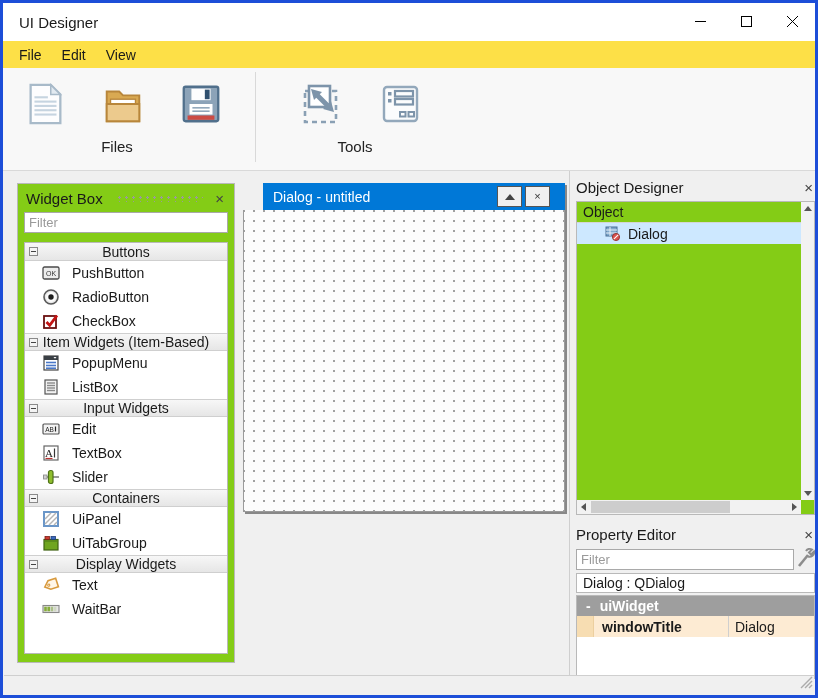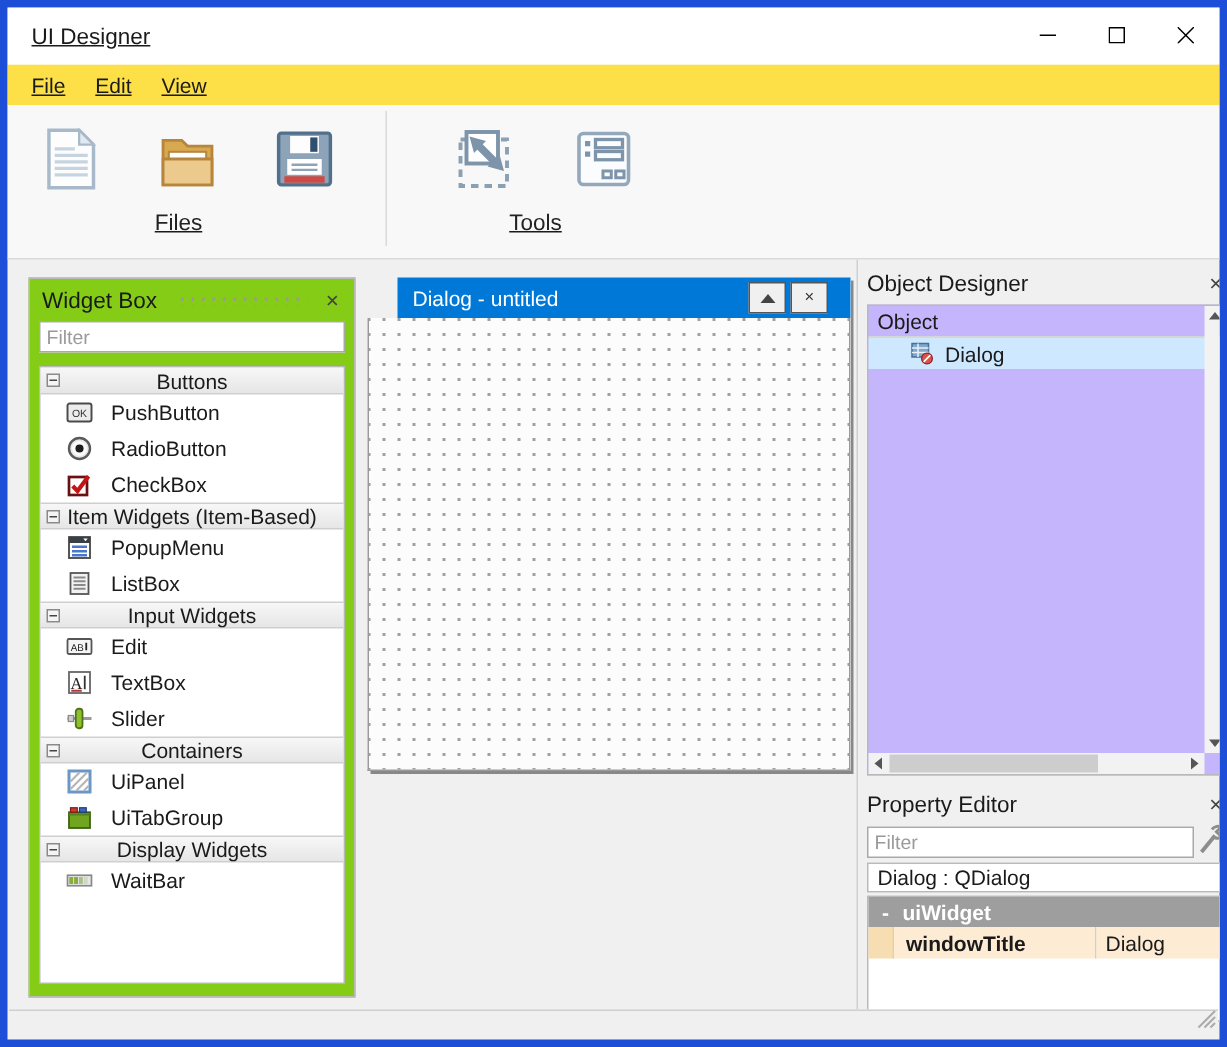--- a/index.html
+++ b/index.html
@@ -1,18 +1,18 @@
 <!DOCTYPE html>
 <html><head>
 <meta charset="utf-8">
 <style>
   * { box-sizing: border-box; margin: 0; padding: 0; }
   html,body { width: 818px; height: 698px; }
   body { font-family: "Liberation Sans", sans-serif; color:#1a1a1a; background:#fff; position:relative; }
-  .window { position:absolute; inset:0; border:5px solid #1d4ed8; background:#f0f0f0; overflow:hidden;text-decoration:underline; }
+  .window { position:absolute; inset:0; border:3px solid #1d4ed8; background:#f0f0f0; overflow:hidden; }
 
   
   .titlebar { height:38px; background:#fff; display:flex; align-items:center; padding-left:16px; position:relative; }
   .titlebar .title { font-size:15px; }
   .win-controls { position:absolute; right:0; top:0; height:37px; display:flex; }
   .win-btn { width:46px; height:37px; display:flex; align-items:center; justify-content:center; cursor:default; }
   .win-btn svg { display:block; }
 
   
   .menubar { height:27px; background:#fde047; display:flex; align-items:center; padding-left:6px; }
@@ -51,21 +51,21 @@
   .canvas-btns { margin-left:auto; display:flex; gap:3px; }
   .canvas-btn { width:25px; height:21px; background:#f0f0f0; border:1px solid #555; display:flex; align-items:center; justify-content:center; font-size:11px; color:#333; line-height:1; }
   .canvas-btn .tri-up { width:0; height:0; border-left:5px solid transparent; border-right:5px solid transparent; border-bottom:6px solid #444; }
   .canvas-body { position:absolute; top:27px; left:0; right:0; bottom:0; background:#fcfcfc; border:1px solid #9a9a9a; border-top:none;
       background-image:radial-gradient(circle, #a0a0a0 1px, rgba(0,0,0,0) 1.2px); background-size:10px 10px; background-position:5px 6px; }
 
   .v-divider { position:absolute; left:566px; top:168px; width:1px; height:508px; background:#cfcfcf; }
 
   
   .oi-title { position:absolute; left:573px; top:176px; width:239px; }
-  .oi-box { position:absolute; left:573px; top:198px; width:239px; height:314px; background:#c4b5fd; border:1px solid #b9b9b9;text-align:right; }
+  .oi-box { position:absolute; left:573px; top:198px; width:239px; height:314px; background:#84cc16; border:1px solid #b9b9b9;text-align:right; }
   .oi-header { height:21px; border-bottom:1px solid #d5d5d5; display:flex; align-items:center; padding-left:6px; font-size:14px; }
   .oi-row { height:21px; display:flex; align-items:center; padding-left:27px; gap:7px; font-size:14px; }
   .oi-row.selected { background:#cde8ff; }
 
   
   .vscroll { position:absolute; top:0; right:0; width:13px; bottom:14px; background:#f2f2f2; }
   .hscroll { position:absolute; left:0; right:13px; bottom:0; height:14px; background:#f2f2f2; }
   .scroll-arrow { position:absolute; width:13px; height:13px; display:flex; align-items:center; justify-content:center; }
   .arr-up    { top:0; }   .arr-down { bottom:0; }
   .arr-left  { left:0; top:0; height:14px; } .arr-right { right:0; top:0; height:14px; }
@@ -334,20 +334,31 @@
         <span>UiTabGroup</span>
       </div>
 
       <div class="wb-section-header">
         <span class="collapse-box"></span>
         <span>Display Widgets</span>
       </div>
       <div class="wb-item">
         <span class="wb-icon">
           <svg width="20" height="20" viewBox="0 0 20 20">
+            <g transform="rotate(-18 10 10)">
+              <path d="M3.5 10 L8.5 5 h8 v9 h-8 Z" fill="#fff6e8" stroke="#d89a3e" stroke-width="1.6"></path>
+              <circle cx="7.8" cy="9.5" r="1.1" fill="none" stroke="#d89a3e" stroke-width="1"></circle>
+            </g>
+          </svg>
+        </span>
+        <span>Text</span>
+      </div>
+      <div class="wb-item">
+        <span class="wb-icon">
+          <svg width="20" height="20" viewBox="0 0 20 20">
             <rect x="2" y="6.5" width="16" height="7" fill="#e6e6e6" stroke="#888" stroke-width="1.1"></rect>
             <rect x="3.2" y="7.7" width="2.6" height="4.6" fill="#86ad3a"></rect>
             <rect x="6.4" y="7.7" width="2.6" height="4.6" fill="#86ad3a"></rect>
             <rect x="9.6" y="7.7" width="2.6" height="4.6" fill="#aabf88"></rect>
             <rect x="12.8" y="7.7" width="2.6" height="4.6" fill="#cfd8c2"></rect>
           </svg>
         </span>
         <span>WaitBar</span>
       </div>
 

